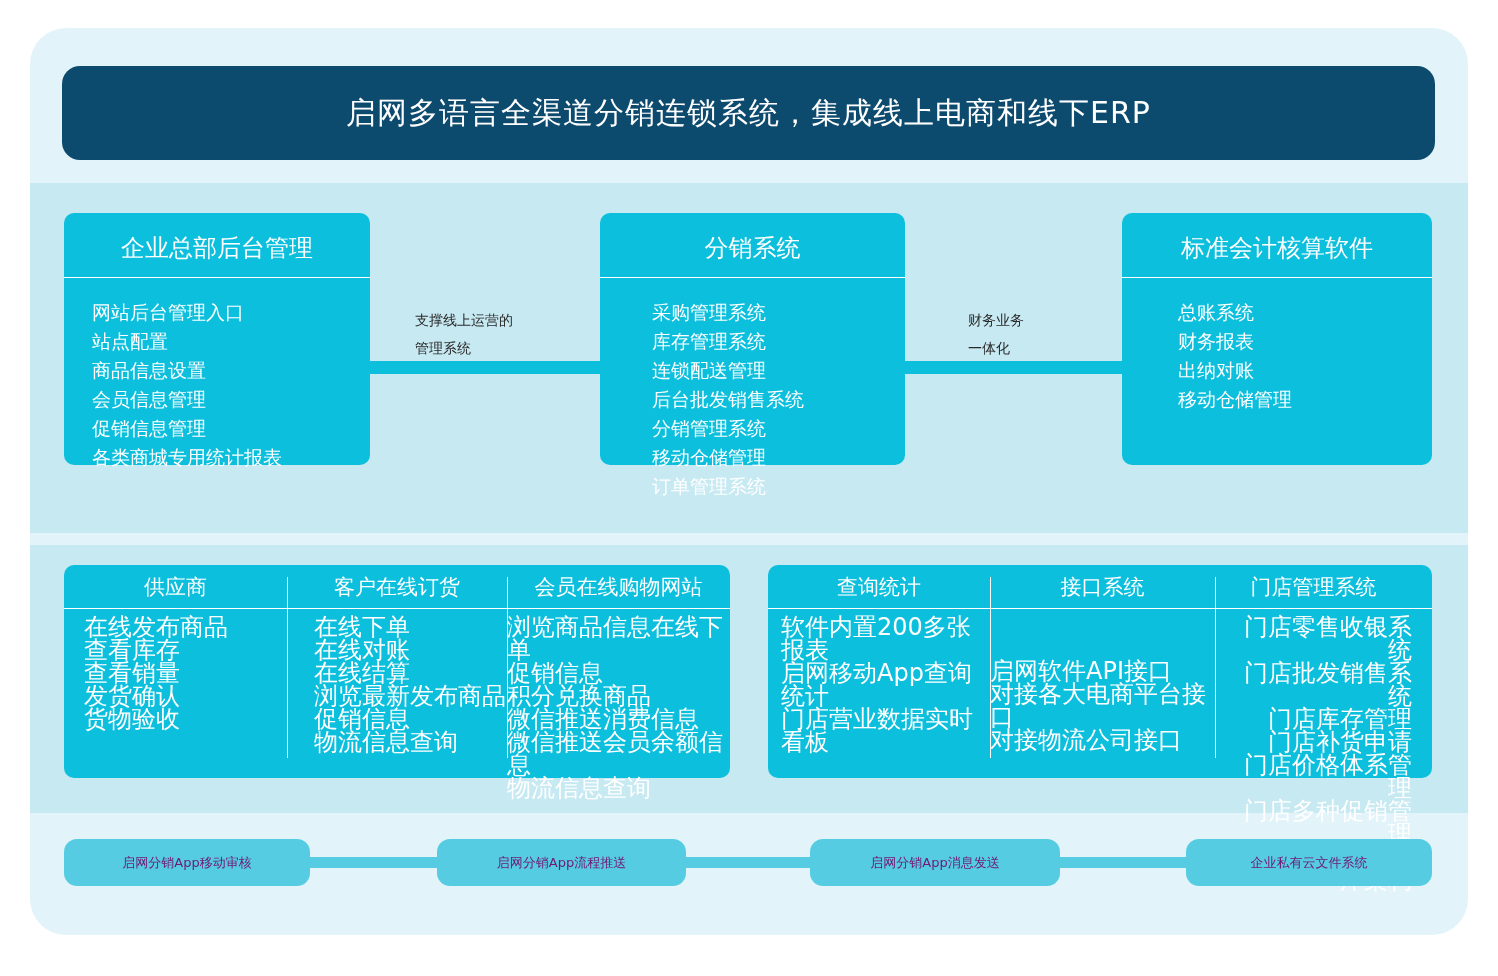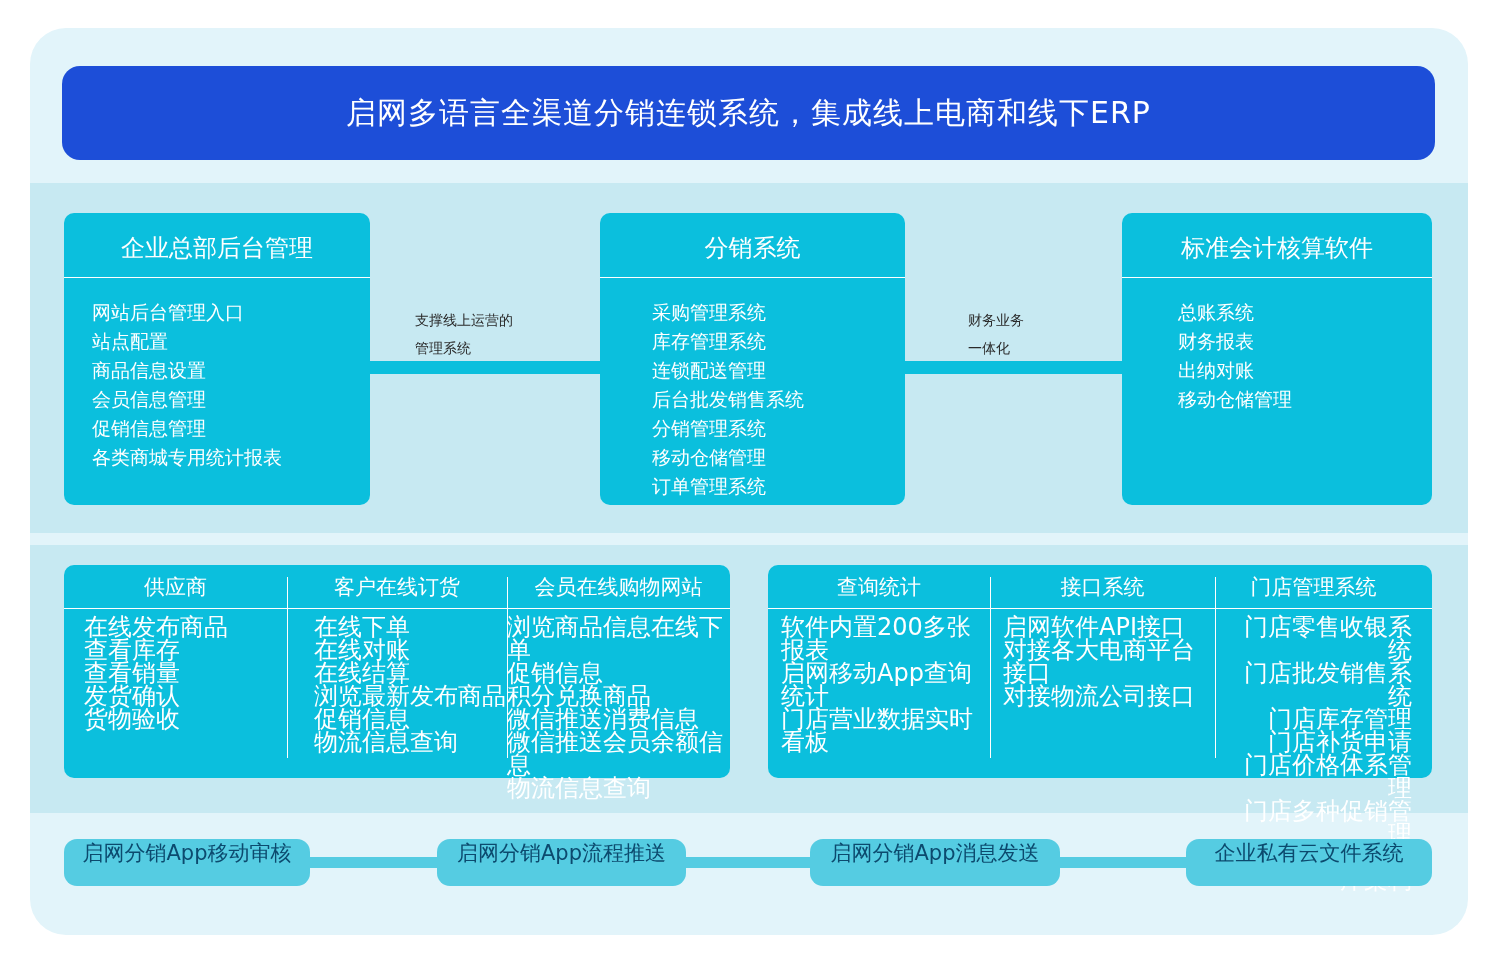--- a/index.html
+++ b/index.html
@@ -4,40 +4,40 @@
 <style>
   html,body{margin:0;padding:0;background:#ffffff;}
   .page{position:relative;width:1498px;height:976px;background:#ffffff;overflow:hidden;
         font-family:"DejaVu Sans","Liberation Sans",sans-serif;}
   .panel{position:absolute;left:30px;top:28px;width:1438px;height:907px;
          background:#e2f4fa;border-radius:36px;}
   .band{position:absolute;left:30px;width:1438px;background:#c7e9f2;}
   .band1{top:183px;height:350px;}
   .band2{top:545px;height:268px;}
   .banner{position:absolute;left:62px;top:66px;width:1373px;height:94px;border-radius:18px;
-          background:#1d4ed8;display:flex;align-items:center;justify-content:center;}
+          background:#0c4a6e;display:flex;align-items:center;justify-content:center;}
   .banner-title{color:#ffffff;font-size:30px;font-weight:500;letter-spacing:1px;}
-  .topbox{position:absolute;top:213px;height:292px;background:#0bbfdd;border-radius:10px;color:#fff;}
+  .topbox{position:absolute;top:213px;height:252px;background:#0bbfdd;border-radius:10px;color:#fff;}
   .topbox-title{margin:0;height:65px;border-bottom:1px solid #ffffff;display:flex;
                 align-items:center;justify-content:center;font-size:24px;font-weight:500;
                 padding-top:6px;box-sizing:border-box;}
   .topbox-items{margin:0;padding:20px 0 0 0;list-style:none;font-size:19px;line-height:29px;}
   .hbar{position:absolute;top:361px;height:13px;background:#0bbfdd;}
   .conn-label{position:absolute;top:306px;color:#2a2a2a;font-size:14px;line-height:28px;}
   .group{position:absolute;top:565px;height:213px;background:#0bbfdd;border-radius:10px;
          color:#fff;display:flex;}
   .group-rule{position:absolute;left:0;right:0;top:43px;height:1px;background:#ffffff;}
   .gdivider{position:absolute;top:12px;height:181px;width:1px;background:#ffffff;}
   .gcol{position:relative;box-sizing:border-box;}
   .gcol-head{height:43px;display:flex;align-items:center;justify-content:center;
              font-size:21px;font-weight:500;}
   .gcol-items{margin:0;padding:8px 0 0 0;list-style:none;font-size:24px;line-height:23px;}
   .btn-link{position:absolute;top:857px;height:11px;background:#55cce2;}
   .btn{position:absolute;top:839px;height:47px;background:#55cce2;border-radius:13px;
-       color:#0c4a6e;font-size:21px;display:flex;justify-content:center;}
+       color:#701a75;font-size:13px;display:flex;align-items:center;justify-content:center;}
 </style>
 </head>
 <body>
 
 <div class="page">
 
   <div class="panel"></div>
   <div class="band band1"></div>
   <div class="band band2"></div>
 
@@ -141,21 +141,21 @@
       <div class="gcol-head">查询统计</div>
       <ul class="gcol-items" style="padding-left:13px;">
         <li>软件内置200多张报表</li>
         <li>启网移动App查询统计</li>
         <li>门店营业数据实时看板</li>
       </ul>
     </div>
 
     <div class="gcol" style="width:225px;">
       <div class="gcol-head">接口系统</div>
-      <ul class="gcol-items" style="padding-left:13px;">
+      <ul class="gcol-items" style="padding-left:0;margin-top:44px;">
         <li>启网软件API接口</li>
         <li>对接各大电商平台接口</li>
         <li>对接物流公司接口</li>
       </ul>
     </div>
 
     <div class="gcol" style="width:197px;text-align:right;">
       <div class="gcol-head">门店管理系统</div>
       <ul class="gcol-items" style="padding-left:17px;">
         <li>门店零售收银系统</li>

